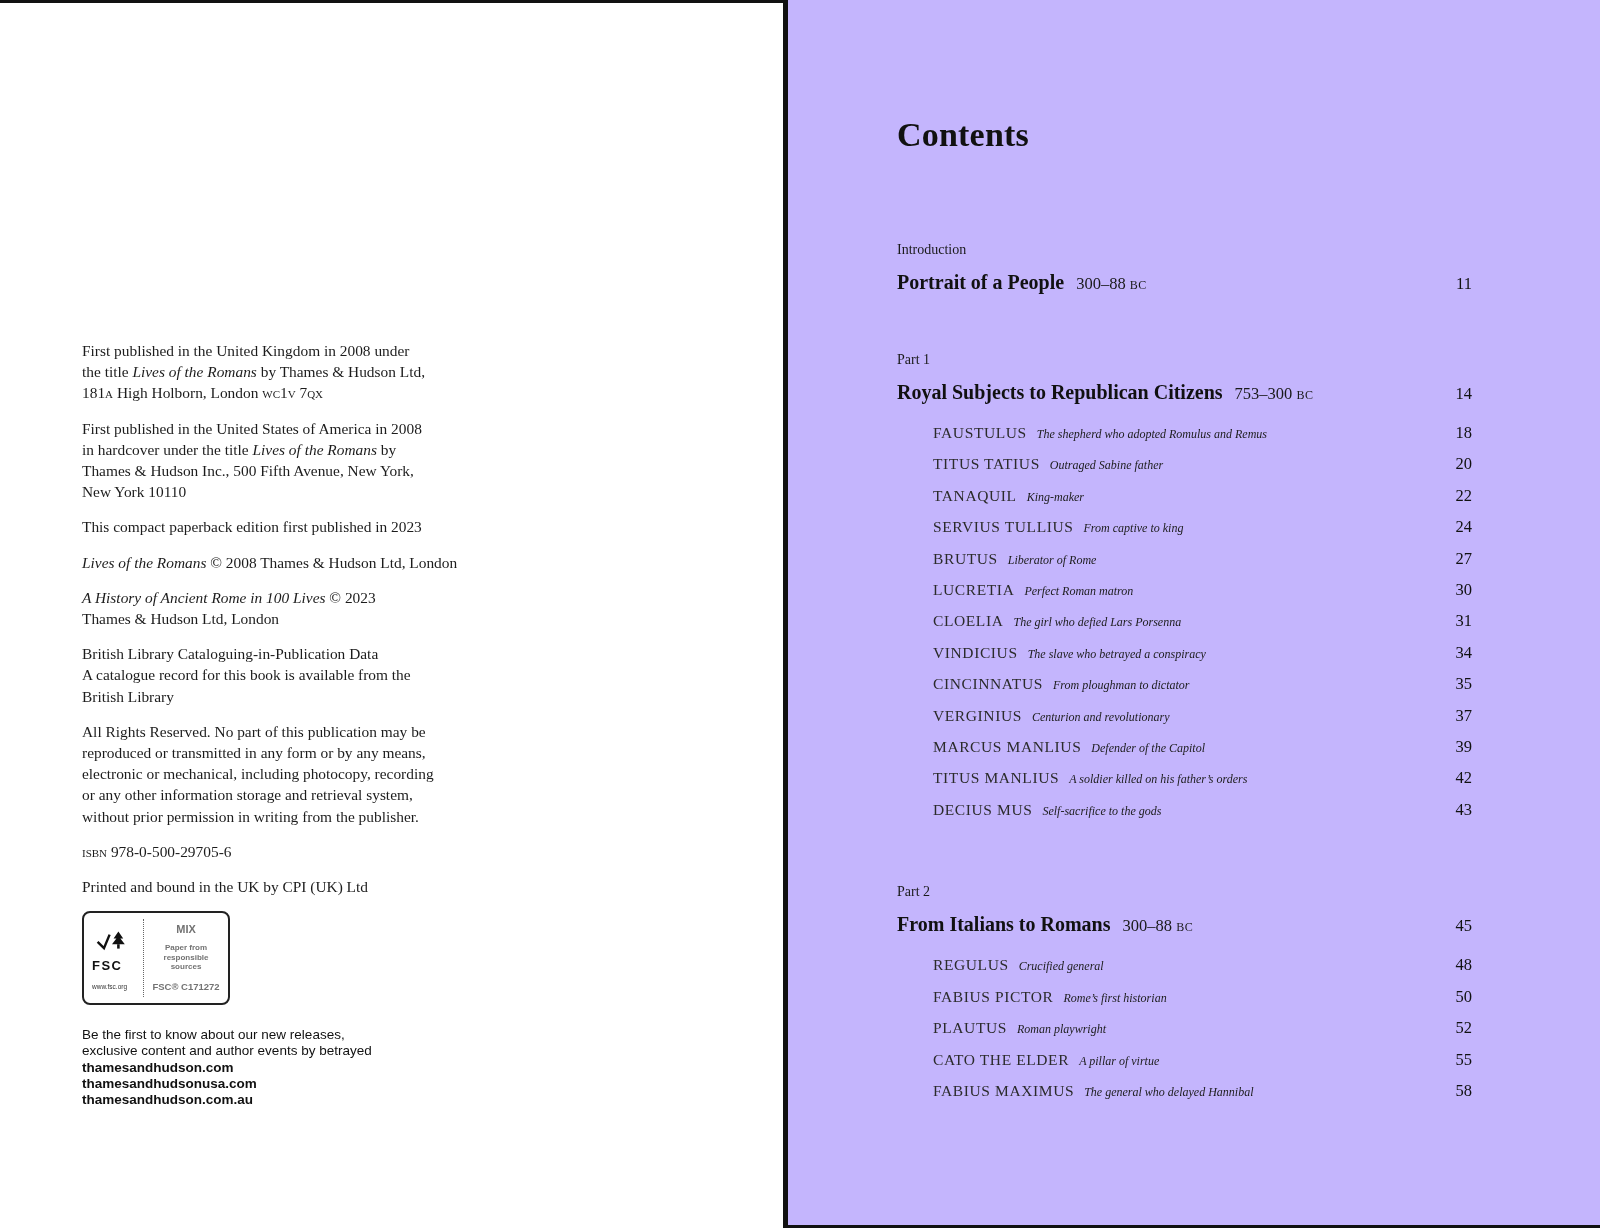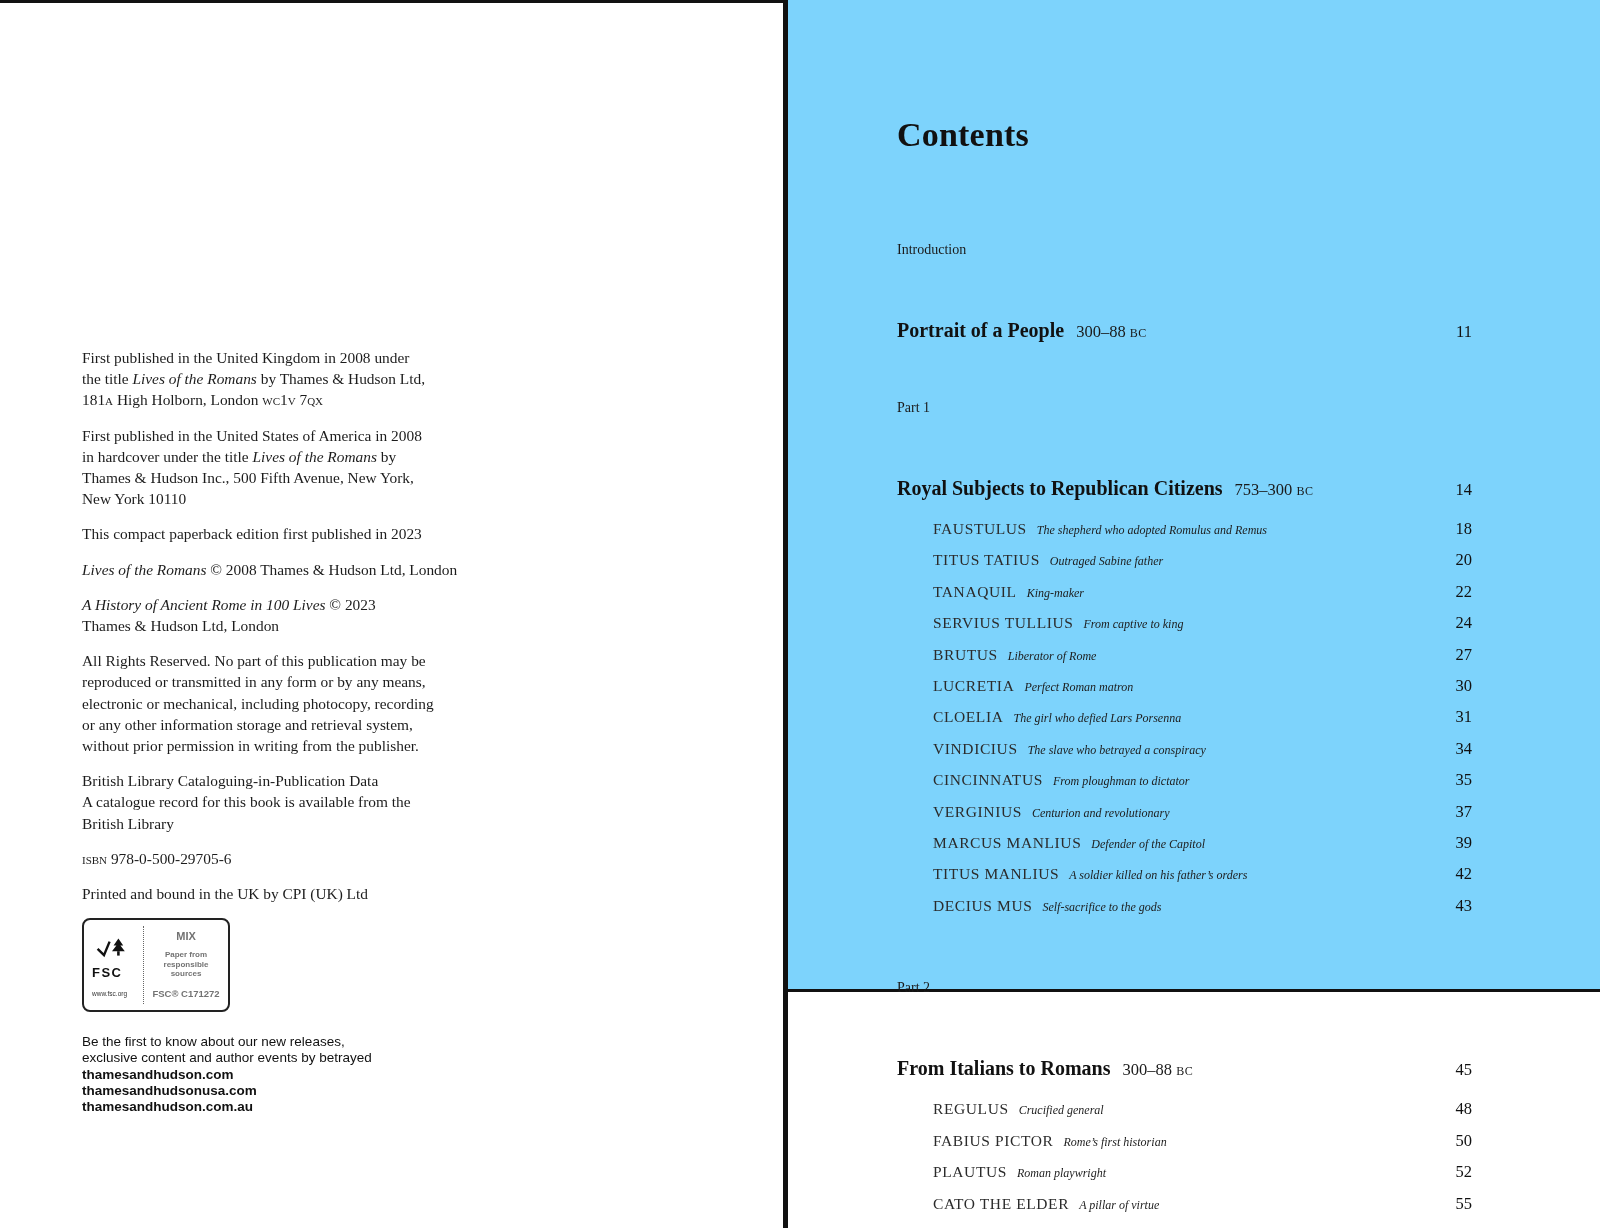--- a/index.html
+++ b/index.html
@@ -13,27 +13,27 @@
   }
   .left-page {
     position:absolute; left:0; top:0; width:783px; height:1228px;
     background:#fff; border-top:3px solid #111;
   }
   .gutter {
     position:absolute; left:783px; top:0; width:5px; height:1228px;
     background:#111;
   }
   .right-page {
-    position:absolute; left:788px; top:0; width:812px; height:992px;
-    background:#7dd3fc; border-bottom:3px solid #111;
+    position:absolute; left:788px; top:0; width:812px; height:1228px;
+    background:#c4b5fd; border-bottom:3px solid #111;
   }
 
   
   .imprint {
-    position:absolute; left:82px; top:344px; width:430px;
+    position:absolute; left:82px; top:337px; width:430px;
     font-size:15.4px; line-height:21.2px; color:#1c1c1c;
   }
   .imprint-para { margin:0 0 14px 0; }
   .it { font-style:italic; }
   .sc { font-variant:small-caps; text-transform:lowercase; }
 
   .fsc-box {
     width:148px; border:2px solid #222; border-radius:8px;
     margin-top:14px; padding:6px 8px; display:flex; gap:8px;
     background:#fff;
@@ -59,21 +59,21 @@
   }
   .promo-site { font-weight:bold; }
 
   
   .contents { position:absolute; left:109px; top:116px; width:575px; }
   .contents-title { font-size:34px; font-weight:bold; letter-spacing:0.2px; color:#111; }
   .toc-section { margin-top:58px; }
   .toc-section:first-of-type { margin-top:88px; }
   .part-heading { font-size:14px; color:#1a1a1a; }
   .title-row { display:flex; justify-content:space-between; align-items:baseline; margin-top:13px; }
-  .title-left { padding-right:14px;margin-top:48px; }
+  .title-left { padding-right:14px; }
   .part-title { font-size:20px; font-weight:bold; color:#111; }
   .part-date { font-size:16.5px; margin-left:12px; white-space:nowrap; }
   .era { font-variant:small-caps; text-transform:lowercase; letter-spacing:0.5px; }
   .page-num { font-size:16.5px; color:#111; }
   .entries { margin-top:14px; }
   .entry-row { display:flex; justify-content:space-between; align-items:baseline; line-height:29.4px; }
   .entry-left { padding-right:14px; }
   .entry-name { font-size:15.5px; letter-spacing:0.6px; color:#2b2b2b;margin-left:36px; }
   .entry-desc { font-style:italic; font-size:12px; margin-left:10px; color:#1c1c1c; }
 </style>
@@ -82,22 +82,22 @@
 
 <div class="left-page">
   <div class="imprint">
 
     <div>
         <p class="imprint-para"><span>First published in the United Kingdom in 2008 under</span><br><span>the title </span><span class="it ">Lives of the Romans</span><span> by Thames &amp; Hudson Ltd,</span><br><span>181</span><span class="sc">A</span><span> High Holborn, London </span><span class="sc">WC1V 7QX</span></p>
         <p class="imprint-para"><span>First published in the United States of America in 2008</span><br><span>in hardcover under the title </span><span class="it ">Lives of the Romans</span><span> by</span><br><span>Thames &amp; Hudson Inc., 500 Fifth Avenue, New York,</span><br><span>New York 10110</span></p>
         <p class="imprint-para"><span>This compact paperback edition first published in 2023</span></p>
         <p class="imprint-para"><span class="it ">Lives of the Romans</span><span> © 2008 Thames &amp; Hudson Ltd, London</span></p>
         <p class="imprint-para"><span class="it ">A History of Ancient Rome in 100 Lives</span><span> © 2023</span><br><span>Thames &amp; Hudson Ltd, London</span></p>
+        <p class="imprint-para"><span>British Library Cataloguing-in-Publication Data</span><br><span>A catalogue record for this book is available from the</span><br><span>British Library</span></p>
         <p class="imprint-para"><span>All Rights Reserved. No part of this publication may be</span><br><span>reproduced or transmitted in any form or by any means,</span><br><span>electronic or mechanical, including photocopy, recording</span><br><span>or any other information storage and retrieval system,</span><br><span>without prior permission in writing from the publisher.</span></p>
-        <p class="imprint-para"><span>British Library Cataloguing-in-Publication Data</span><br><span>A catalogue record for this book is available from the</span><br><span>British Library</span></p>
         <p class="imprint-para"><span class="sc">ISBN</span><span> 978-0-500-29705-6</span></p>
         <p class="imprint-para"><span>Printed and bound in the UK by CPI (UK) Ltd</span></p>
       </div>
 
     <div class="fsc-box">
       <div class="fsc-left">
         <svg class="fsc-tree" viewBox="0 0 40 30" aria-hidden="true">
           <path d="M2 16 L10 24 L17 7" fill="none" stroke="#111" stroke-width="3"></path>
           <path d="M28 3 L34 12 H30.5 L36 19 H20 L25.5 12 H22 Z" fill="#111"></path>
           <rect x="26.4" y="19" width="3.2" height="5.5" fill="#111"></rect>

